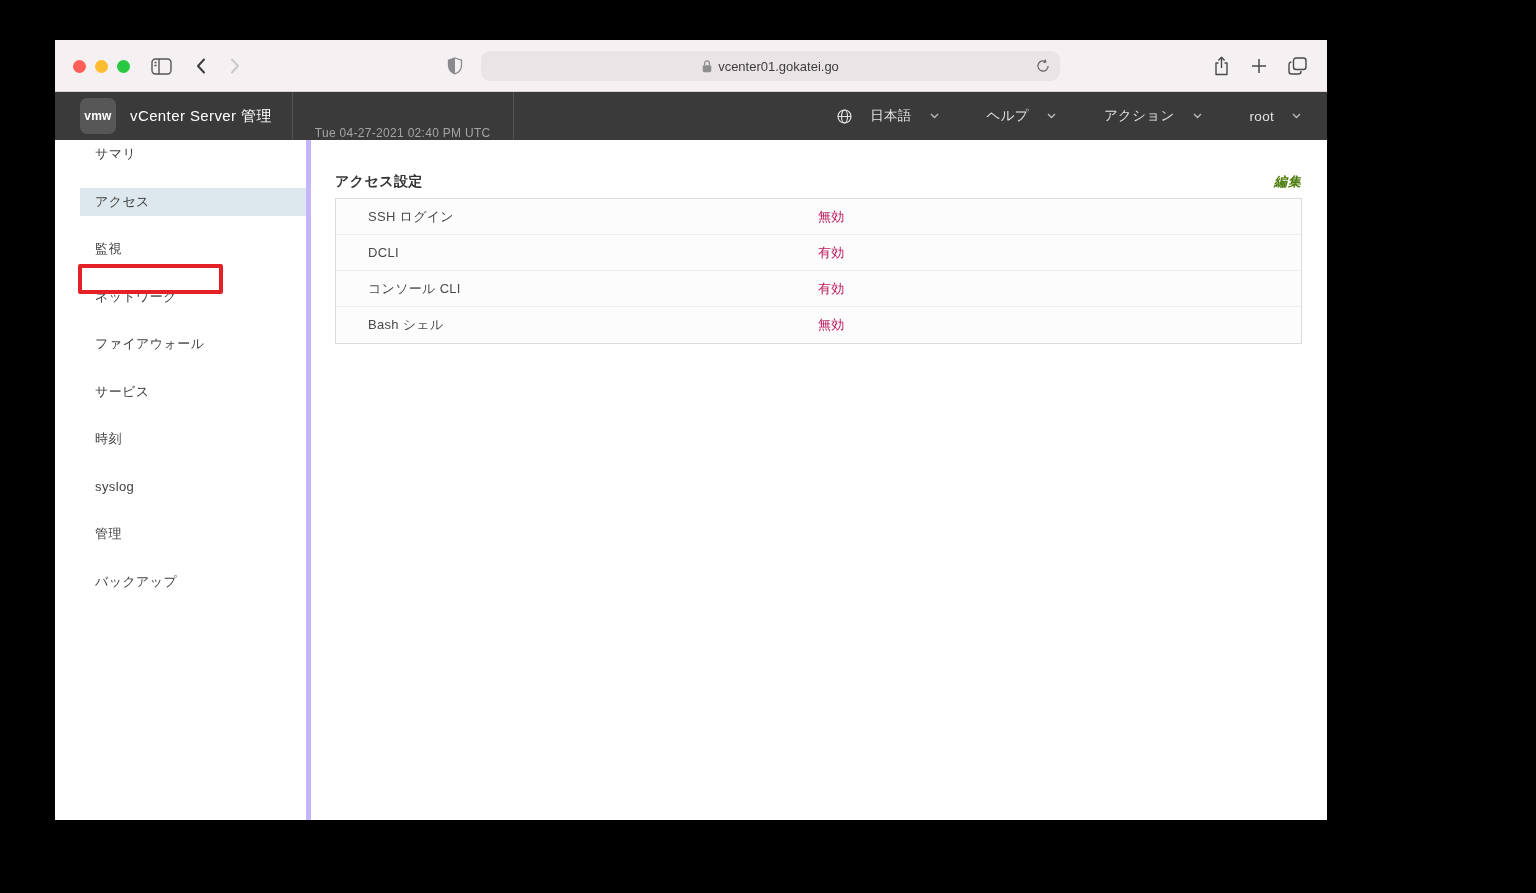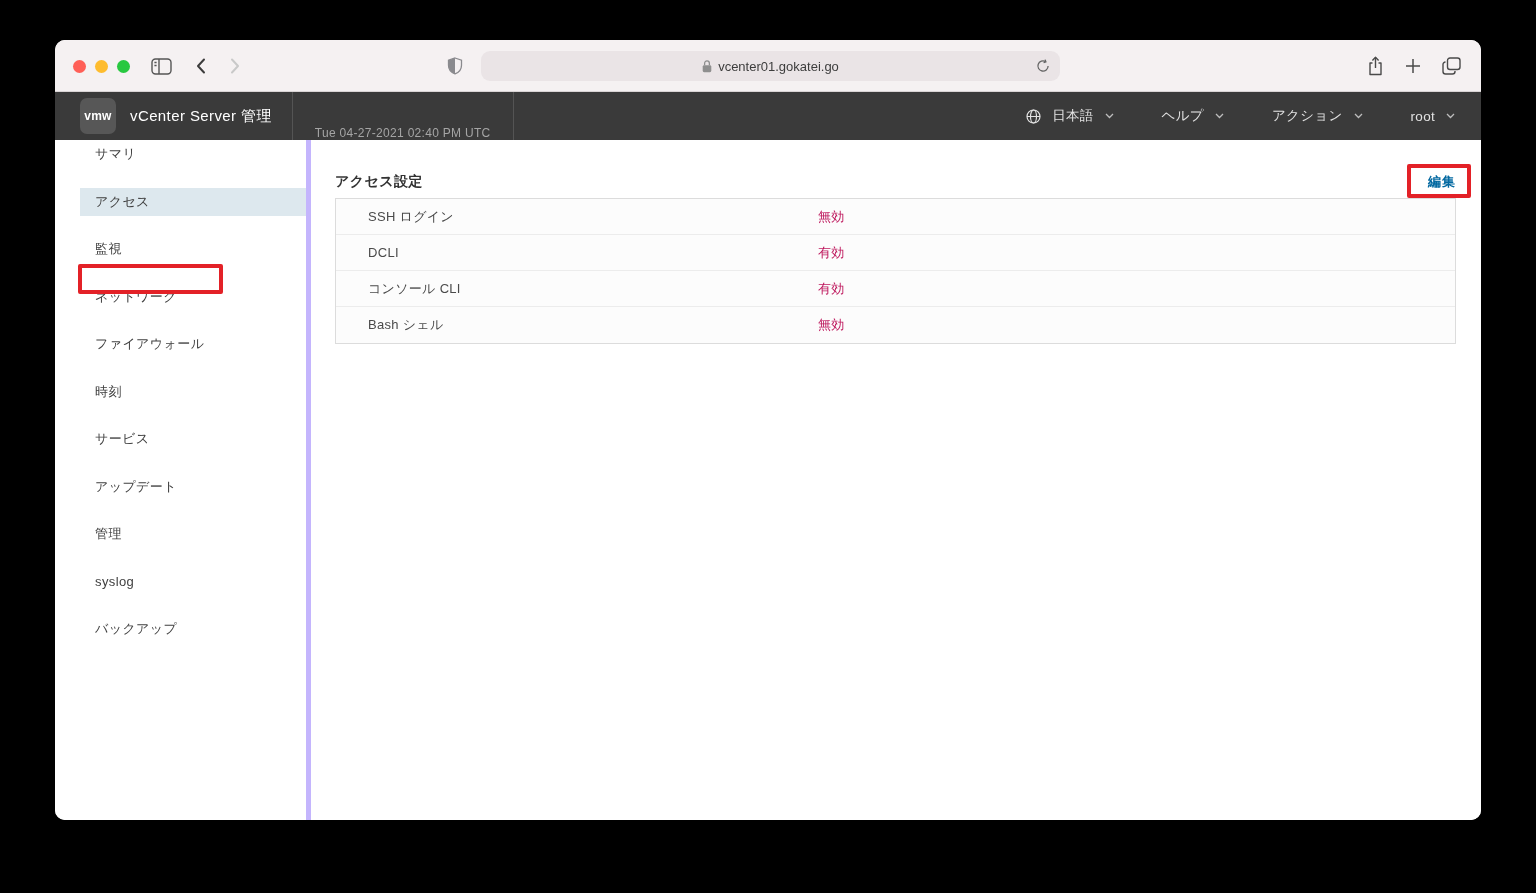--- a/index.html
+++ b/index.html
@@ -1,20 +1,20 @@
 <!DOCTYPE html>
 <html><head>
 <meta charset="utf-8">
 <style>
   * { margin: 0; padding: 0; box-sizing: border-box; }
   html, body { width: 1536px; height: 893px; background: #000; overflow: hidden;
     font-family: "Liberation Sans", "DejaVu Sans", sans-serif; }
 
-  .window { position: absolute; left: 55px; top: 40px; width: 1426px; height: 780px;
-    border-radius: 10px; overflow: hidden; background: #fff; }
+  .window { position: absolute; left: 55px; top: 40px; width: 1272px; height: 780px;
+    border-radius: 1px; overflow: hidden; background: #fff; }
 
   
   .toolbar { position: relative; height: 52px; background: #f5f1f2;
     border-bottom: 1px solid #d9d4d5; }
   .traffic-lights { position: absolute; left: 18px; top: 19.5px; display: flex; gap: 9px; }
   .traffic-light { width: 13px; height: 13px; border-radius: 50%; }
   .tl-close { background: #ff5f57; }
   .tl-min { background: #febc2e; }
   .tl-zoom { background: #28c840; }
   .tb-btn { position: absolute; top: 0; height: 52px; display: flex; align-items: center;
@@ -37,37 +37,37 @@
   .vmw-logo { width: 36px; height: 36px; background: #575757; border-radius: 7px;
     display: flex; align-items: center; justify-content: center; color: #fff;
     font-weight: bold; font-size: 12px; letter-spacing: 0.2px; }
   .app-title { color: #ffffff; font-size: 15px; margin-left: 14px; margin-right: 20px;
     letter-spacing: 0.4px; white-space: nowrap; }
   .hdr-divider { width: 1px; background: #545454; }
   .timestamp { color: #a5a5a5; font-size: 12px; display: flex; align-items: center;
     padding: 0 22px; letter-spacing: 0.3px; white-space: nowrap; margin-top: 34px; }
   .hdr-spacer { flex: 1; }
   .hdr-menus { display: flex; align-items: center; gap: 48px; padding-right: 26px; }
-  .hdr-menu { display: flex; align-items: center; gap: 11px; color: #e2e2e2;
+  .hdr-menu { display: flex; align-items: center; gap: 18px; color: #e2e2e2;
     font-size: 13.5px; background: none; border: none; letter-spacing: 0.3px; cursor: default; }
 
   
   .body-row { display: flex; height: calc(780px - 52px - 48px); }
   .sidebar { width: 256px; background: #fff; border-right: 5px solid #c4b5fd;
     flex-shrink: 0; }
   .sidebar-item { height: 28px; margin: 0 0 19.5px 25px; display: flex; align-items: center;
     padding-left: 15px; font-size: 13px; color: #404040; letter-spacing: 0.4px; cursor: default; }
   .sidebar-item.selected { background: #dde8ee; }
 
   .content { flex: 1; background: #fff; padding: 0 25px 0 24px; position: relative; }
   .content-title-row { padding-top: 30px; display: flex; align-items: center;
     justify-content: space-between; height: 54px; }
   .page-title { font-size: 14px; font-weight: 600; color: #333; letter-spacing: 0.4px; }
-  .edit-link { font-size: 13px; font-weight: 600; color: #0369a1; background: none;
-    border: none; letter-spacing: 1px; cursor: pointer; }
+  .edit-link { font-size: 13px; font-weight: 600; color: #4d7c0f; background: none;
+    border: none; letter-spacing: 1px; cursor: pointer; font-style: italic; }
 
   .settings-table { margin-top: 4px; border: 1px solid #dcdcdc; background: #fcfcfc; }
   .trow { height: 36px; position: relative; display: flex; align-items: center;
     border-bottom: 1px solid #ececec; }
   .trow:last-child { border-bottom: none; }
   .tlabel { padding-left: 32px; font-size: 13px; color: #4a4a4a; letter-spacing: 0.3px; }
   .tvalue { position: absolute; left: 482px; font-size: 13px; color: #be185d; letter-spacing: 0.3px; }
 
   
   .annotation { position: absolute; border: 4px solid #e32127; border-radius: 2px;
@@ -227,33 +227,30 @@
       <div class="sidebar-item">
           <span>監視</span>
         </div>
       <div class="sidebar-item">
           <span>ネットワーク</span>
         </div>
       <div class="sidebar-item">
           <span>ファイアウォール</span>
         </div>
       <div class="sidebar-item">
+          <span>サービス</span>
+        </div>
+      <div class="sidebar-item">
           <span>時刻</span>
         </div>
       <div class="sidebar-item">
-          <span>サービス</span>
-        </div>
-      <div class="sidebar-item">
-          <span>アップデート</span>
+          <span>syslog</span>
         </div>
       <div class="sidebar-item">
           <span>管理</span>
-        </div>
-      <div class="sidebar-item">
-          <span>syslog</span>
         </div>
       <div class="sidebar-item">
           <span>バックアップ</span>
         </div>
     </nav>
 
     <main class="content">
       <div class="content-title-row">
         <h1 class="page-title">アクセス設定</h1>
         <button class="edit-link">編集</button>

